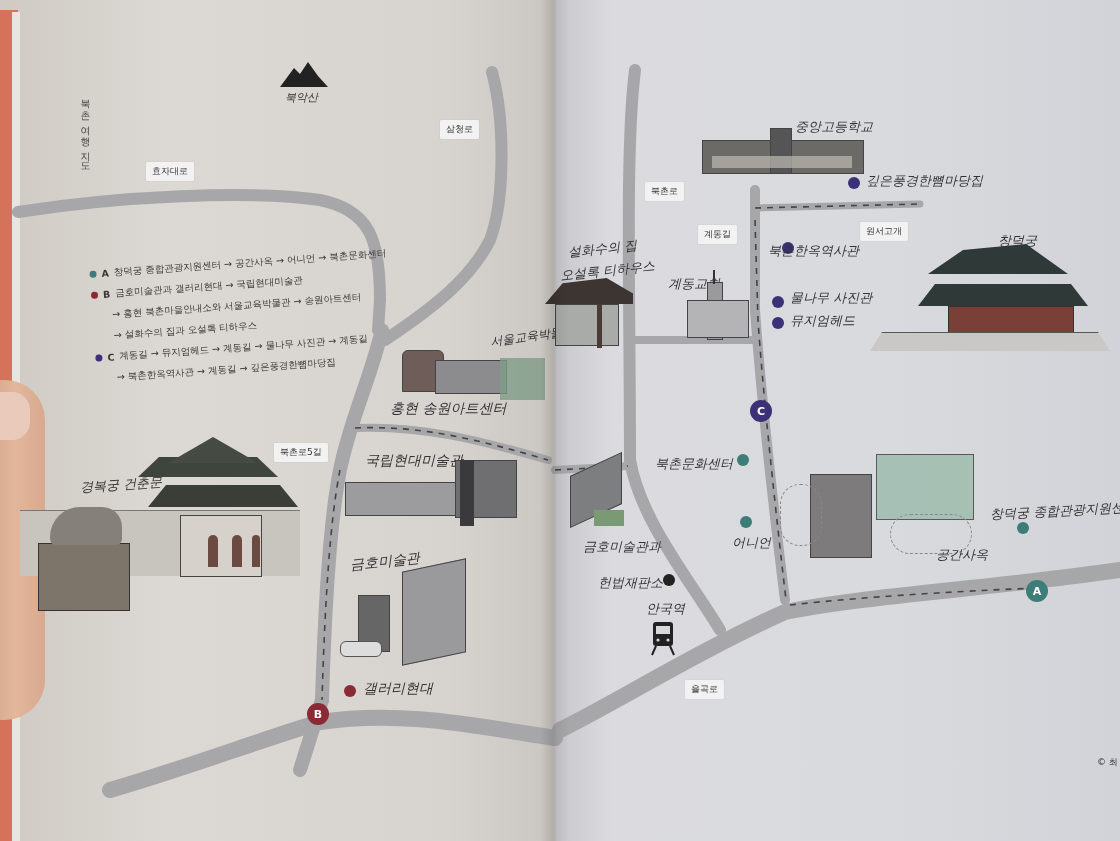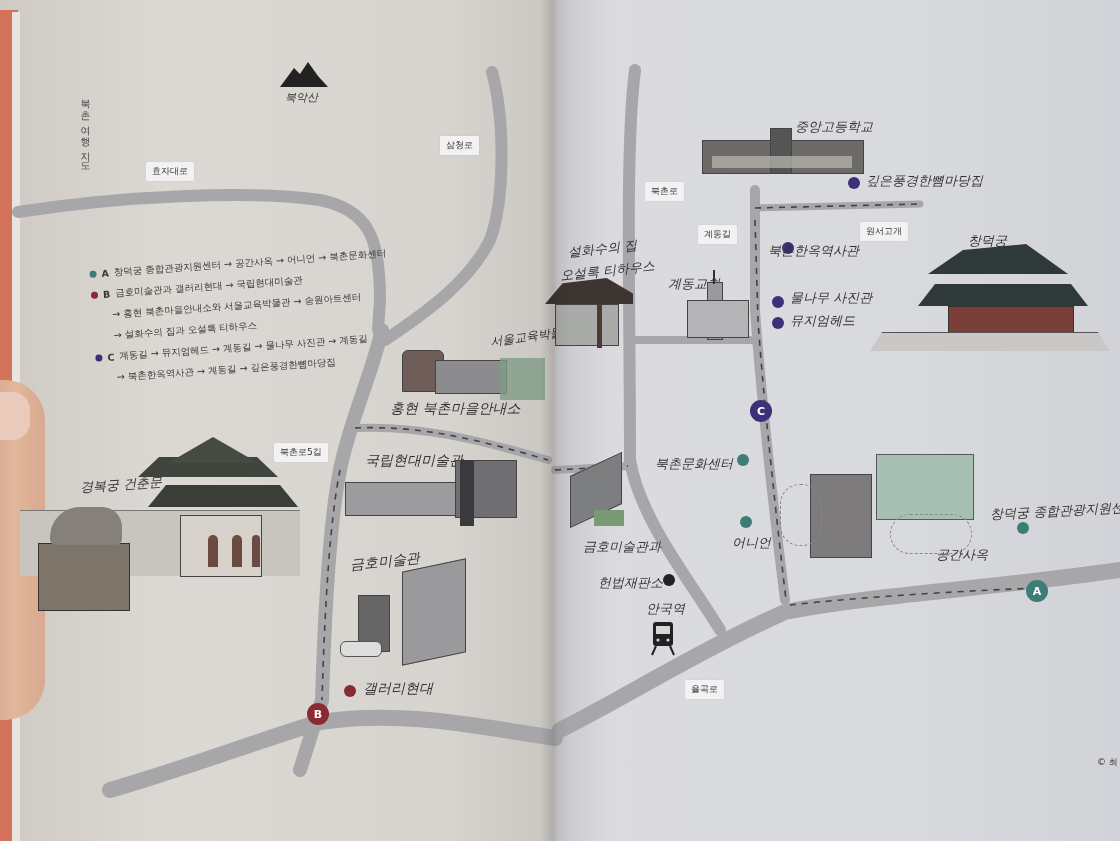--- a/index.html
+++ b/index.html
@@ -66,21 +66,21 @@
 <div class="abs thumbnail-nail"></div>
 
 <div class="abs vertical-title">북촌 여행 지도</div>
 
 <svg class="abs" style="left:280px;top:60px" width="48" height="28">
   <path d="M0 27 L14 8 L20 14 L28 2 L38 16 L48 27 Z" fill="#222"></path>
 </svg>
 <div class="abs hand" style="left:285px;top:90px;font-size:11px">북악산</div>
 
 <div class="abs road-label" style="left:146px;top:162px">효자대로</div>
-<div class="abs road-label" style="left:440px;top:136px">삼청로</div>
+<div class="abs road-label" style="left:440px;top:120px">삼청로</div>
 <div class="abs road-label" style="left:274px;top:443px">북촌로5길</div>
 
 <div class="abs" style="left:88px;top:252px;transform:rotate(-4deg);transform-origin:left top;">
   <div style="margin-left:30px;" class="route-line"></div>
   <div style="display:flex;align-items:center;gap:5px;margin-top:16px;">
     <span class="dot" style="width:7px;height:7px;background:#3d7d78"></span>
     <span class="route-line" style="font-weight:bold">A</span>
     <span class="route-line">창덕궁 종합관광지원센터 → 공간사옥 → 어니언 → 북촌문화센터</span>
   </div>
   <div style="display:flex;align-items:center;gap:5px;margin-top:8px;">
@@ -97,21 +97,21 @@
   </div>
   <div class="route-line" style="margin:8px 0 0 20px">→ 북촌한옥역사관 → 계동길 → 깊은풍경한뼘마당집</div>
 </div>
 
 <div class="abs" style="left:390px;top:320px;width:160px;height:90px">
   <div class="abs bldg" style="left:12px;top:30px;width:40px;height:40px;background:#6e5d58;border-radius:6px 6px 0 0"></div>
   <div class="abs bldg" style="left:45px;top:40px;width:70px;height:32px;background:#8c8c8f"></div>
   <div class="abs" style="left:110px;top:38px;width:45px;height:42px;background:#7f9b86;opacity:0.8"></div>
 </div>
 <div class="abs hand" style="left:490px;top:328px;font-size:12px;transform:rotate(-8deg)">서울교육박물관</div>
-<div class="abs hand" style="left:390px;top:400px;font-size:14px">홍현 북촌마을안내소</div>
+<div class="abs hand" style="left:390px;top:400px;font-size:14px">홍현 송원아트센터</div>
 
 <div class="abs hand" style="left:365px;top:452px;font-size:14px">국립현대미술관</div>
 <div class="abs" style="left:345px;top:460px;width:180px;height:70px">
   <div class="abs bldg" style="left:0;top:22px;width:130px;height:32px;background:#9c9c9e"></div>
   <div class="abs bldg" style="left:110px;top:0;width:60px;height:56px;background:#6f6f72"></div>
   <div class="abs" style="left:115px;top:0;width:14px;height:66px;background:#3a3a3c"></div>
 </div>
 
 <div class="abs hand" style="left:350px;top:553px;font-size:14px;transform:rotate(-6deg)">금호미술관</div>
 <div class="abs" style="left:340px;top:545px;width:150px;height:120px">
@@ -169,21 +169,21 @@
 
 <div class="abs dot" style="left:782px;top:242px;background:#3c3178"></div>
 <div class="abs hand" style="left:768px;top:242px;font-size:13px">북촌한옥역사관</div>
 <div class="abs dot" style="left:772px;top:296px;background:#3c3178"></div>
 <div class="abs hand" style="left:790px;top:289px;font-size:13px">물나무 사진관</div>
 <div class="abs dot" style="left:772px;top:317px;background:#3c3178"></div>
 <div class="abs hand" style="left:790px;top:312px;font-size:13px">뮤지엄헤드</div>
 
 <div class="abs badge" style="left:750px;top:400px;background:#3c3178">C</div>
 
-<div class="abs hand" style="left:968px;top:232px;font-size:13px">창덕궁</div>
+<div class="abs hand" style="left:998px;top:232px;font-size:13px">창덕궁</div>
 <div class="abs" style="left:870px;top:238px;width:240px;height:118px">
   <div class="abs" style="left:58px;top:6px;width:140px;height:30px;background:#2f3a38;clip-path:polygon(0 100%,25% 20%,70% 0,100% 100%)"></div>
   <div class="abs" style="left:48px;top:46px;width:170px;height:22px;background:#2f3a38;clip-path:polygon(0 100%,10% 0,90% 0,100% 100%)"></div>
   <div class="abs" style="left:78px;top:68px;width:124px;height:26px;background:#7a3f36;border:1px solid #333"></div>
   <div class="abs" style="left:0;top:94px;width:240px;height:18px;background:#c9c8c6;border-top:1px solid #555;clip-path:polygon(5% 0,95% 0,100% 100%,0 100%)"></div>
 </div>
 
 <div class="abs dot" style="left:737px;top:454px;background:#3d7d78"></div>
 <div class="abs hand" style="left:655px;top:455px;font-size:13px">북촌문화센터</div>
 <div class="abs dot" style="left:740px;top:516px;background:#3d7d78"></div>

